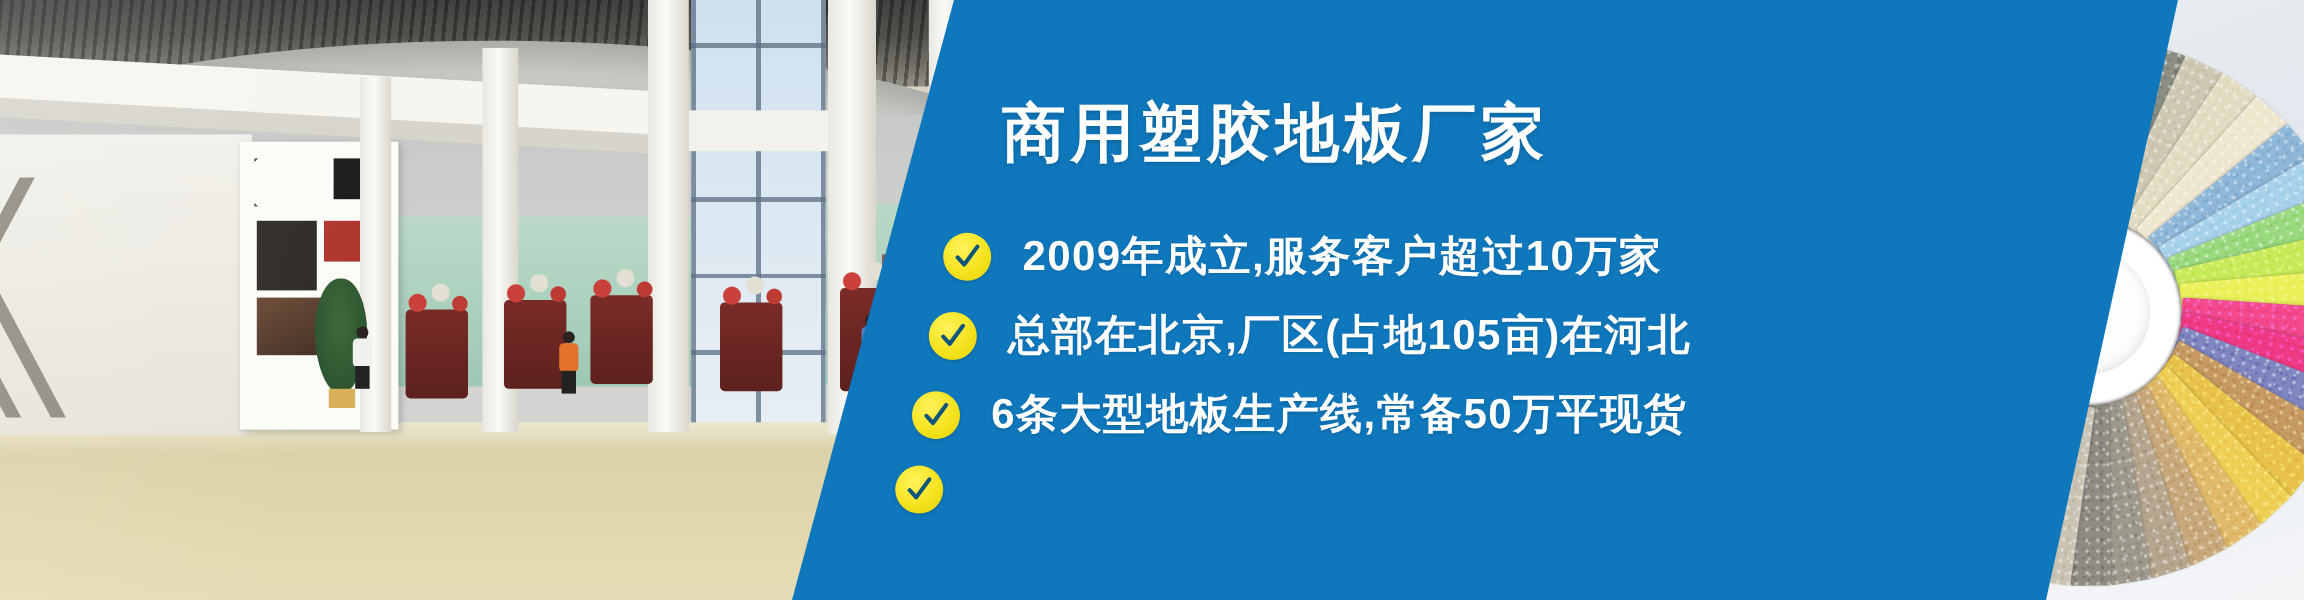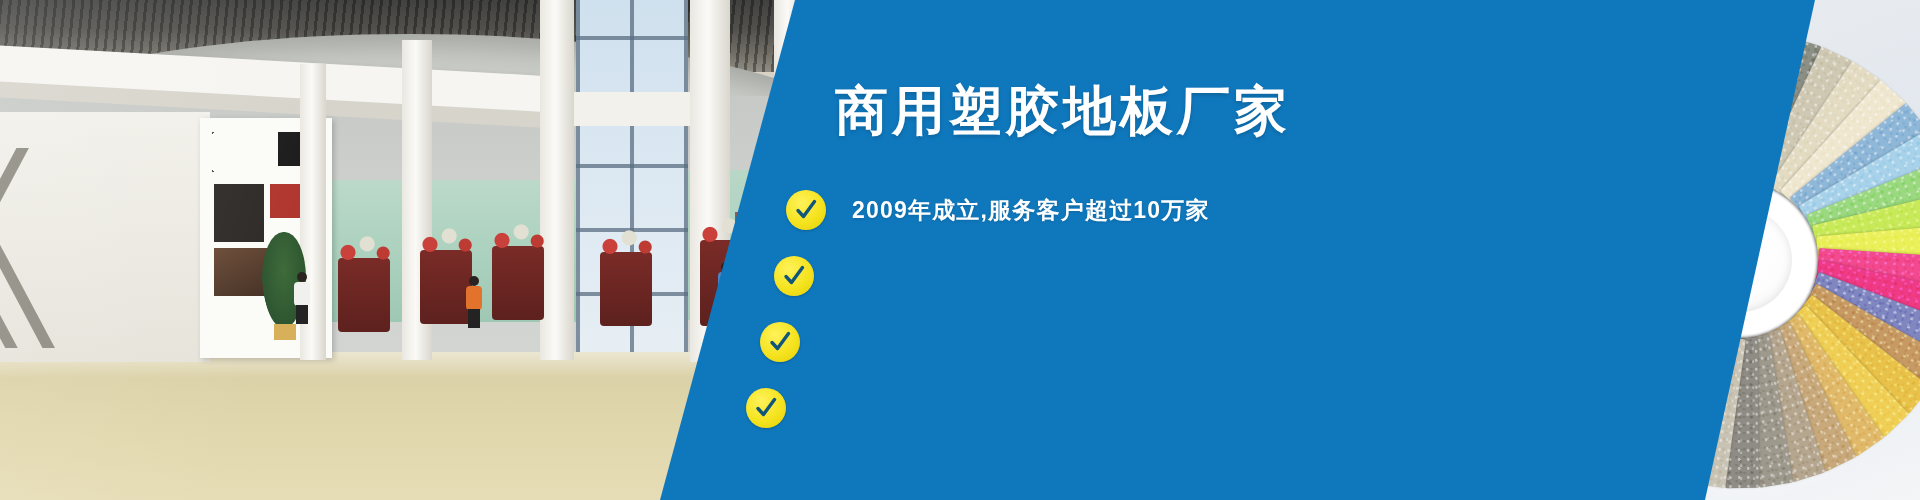--- a/index.html
+++ b/index.html
@@ -233,21 +233,21 @@
   }
   .brow .tick{
     width:40px; height:40px; border-radius:50%;
     background:radial-gradient(circle at 38% 32%, #fff25a 0%, #f5e31f 55%, #e3cf06 100%);
     display:flex; align-items:center; justify-content:center;
     flex:0 0 auto;
     box-shadow:0 1px 3px rgba(0,0,0,.20);
   }
   .brow .tick svg{ display:block; }
   .brow .btext{
-    color:#ffffff; font-size:23px; font-weight:bold; letter-spacing:1.2px;
+    color:#ffffff; font-size:35px; font-weight:bold; letter-spacing:1.2px;
     text-shadow:0 1px 3px rgba(0,0,0,.15);
   }
   .r1{ left:786px; top:176px; }
   .r2{ left:774px; top:242px; }
   .r3{ left:760px; top:308px; }
   .r4{ left:746px; top:374px; }
 </style>
 </head>
 <body>
 
@@ -404,28 +404,30 @@
         </span>
         <span class="btext">2009年成立,服务客户超过10万家</span>
       </div>
 
       <div class="brow r2">
         <span class="tick">
           <svg width="26" height="26" viewBox="0 0 26 26" aria-hidden="true">
             <path d="M5 13.5 L10.5 19.5 L21.5 4.5" fill="none" stroke="#10557a" stroke-width="3.4" stroke-linecap="round" stroke-linejoin="round"></path>
           </svg>
         </span>
+        <span class="btext">总部在北京,厂区(占地105亩)在河北</span>
       </div>
 
       <div class="brow r3">
         <span class="tick">
           <svg width="26" height="26" viewBox="0 0 26 26" aria-hidden="true">
             <path d="M5 13.5 L10.5 19.5 L21.5 4.5" fill="none" stroke="#10557a" stroke-width="3.4" stroke-linecap="round" stroke-linejoin="round"></path>
           </svg>
         </span>
+        <span class="btext">6条大型地板生产线,常备50万平现货</span>
       </div>
 
       <div class="brow r4">
         <span class="tick">
           <svg width="26" height="26" viewBox="0 0 26 26" aria-hidden="true">
             <path d="M5 13.5 L10.5 19.5 L21.5 4.5" fill="none" stroke="#10557a" stroke-width="3.4" stroke-linecap="round" stroke-linejoin="round"></path>
           </svg>
         </span>
       </div>
 

